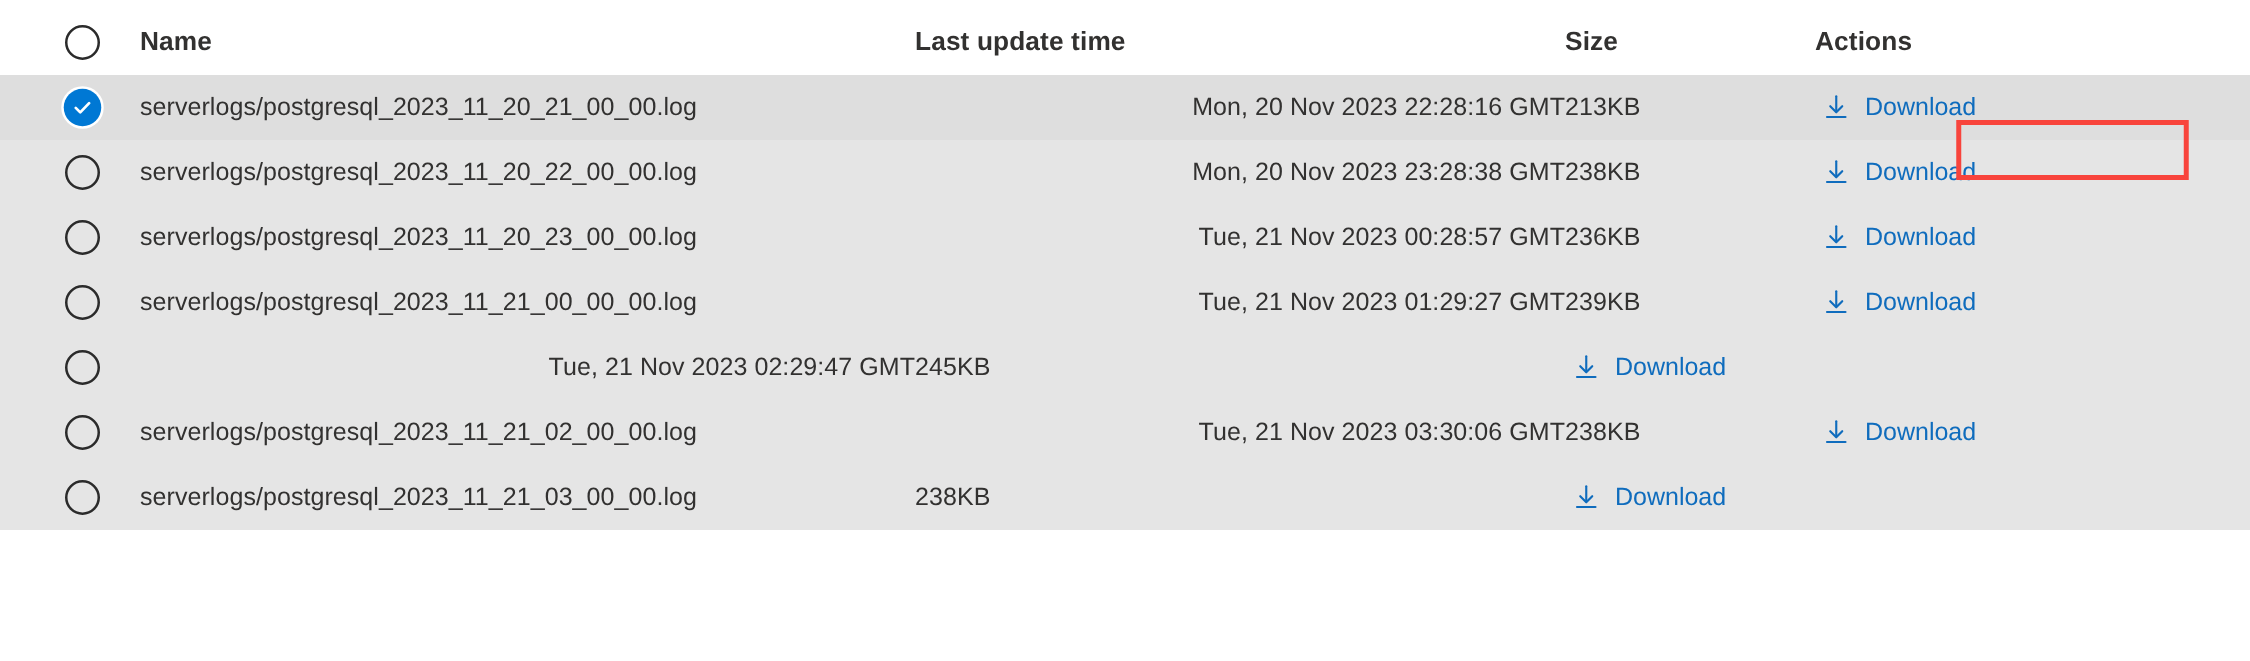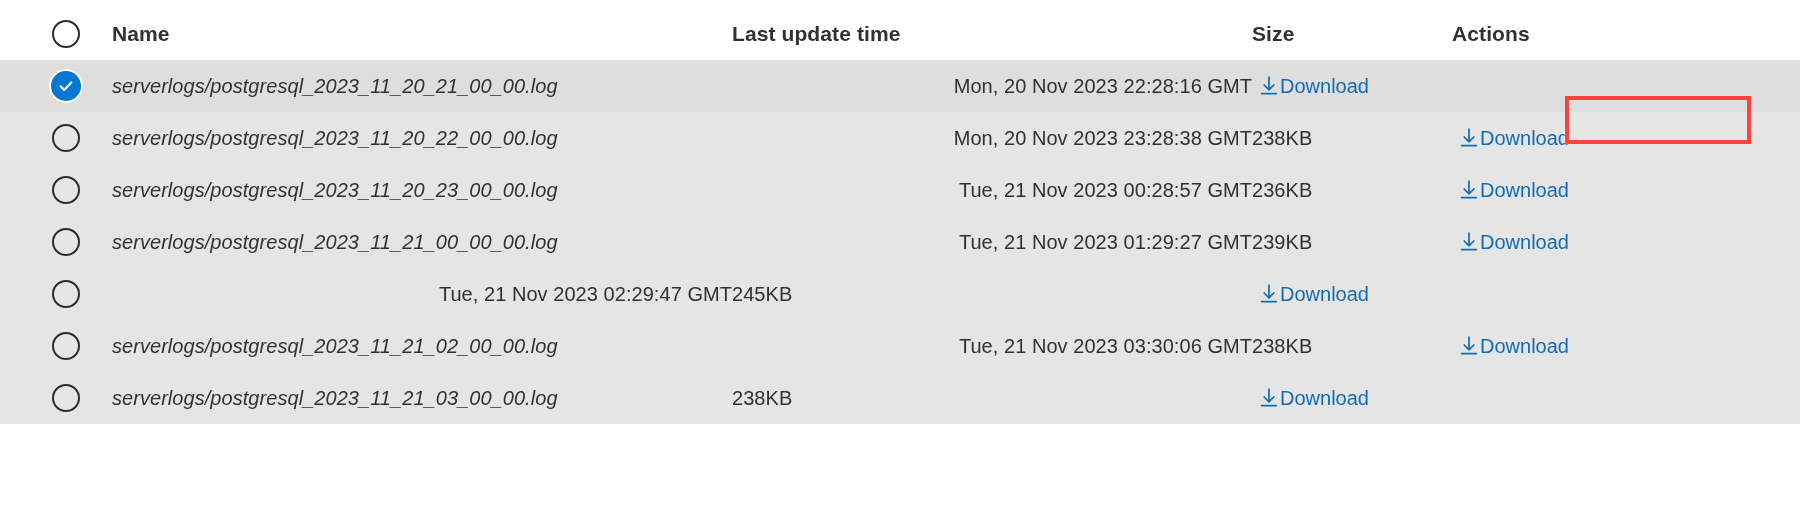--- a/index.html
+++ b/index.html
@@ -55,21 +55,21 @@
   }
   .file-row.is-selected {
     background: #dedede;
   }
   .file-row .cell {
     font-size: 20px;
     color: #323130;
     line-height: 1.25;
     white-space: nowrap;
   }
-  .cell-name { letter-spacing: 0.05px; font-style: italic; }
+  .cell-name { letter-spacing: 0.05px; }
   .cell-time { letter-spacing: 0.05px; text-align: right; }
   .cell-size { letter-spacing: 0.05px; }
 
   
   .check-cell {
     display: flex;
     align-items: center;
     justify-content: center;
     height: 100%;
   }
@@ -97,20 +97,21 @@
   
   .action-cell {
     display: flex;
     align-items: center;
     height: 100%;
     position: relative;
   }
   .download-link {
     display: inline-flex;
     align-items: center;
+    gap: 12px;
     color: #0f6cbd;
     font-size: 20px;
     text-decoration: none;
     cursor: pointer;
     padding: 4px 6px;
     line-height: 1.25;
   }
   .download-link .dl-icon {
     width: 22px;
     height: 22px;
@@ -153,20 +154,21 @@
       <div></div>
       <div class="check-cell">
         <span class="circle-checked">
           <svg width="18" height="18" viewBox="0 0 18 18" aria-hidden="true">
             <path d="M3.6 9.3 L7.2 12.9 L14.3 5.5" fill="none" stroke="#ffffff" stroke-width="2.2" stroke-linecap="round" stroke-linejoin="round"></path>
           </svg>
         </span>
       </div>
       <div class="cell cell-name">serverlogs/postgresql_2023_11_20_21_00_00.log</div>
       <div class="cell cell-time">Mon, 20 Nov 2023 22:28:16 GMT</div>
+      <div class="cell cell-size">213KB</div>
       <div class="action-cell">
         <a class="download-link" href="#">
           <svg class="dl-icon" viewBox="0 0 22 22" aria-hidden="true">
             <path d="M11 2 L11 14.2" fill="none" stroke="#0f6cbd" stroke-width="1.7" stroke-linecap="round"></path>
             <path d="M6.2 10 L11 14.8 L15.8 10" fill="none" stroke="#0f6cbd" stroke-width="1.7" stroke-linecap="round" stroke-linejoin="round"></path>
             <path d="M3.6 18.6 L18.4 18.6" fill="none" stroke="#0f6cbd" stroke-width="1.7" stroke-linecap="round"></path>
           </svg>
           <span class="download-label">Download</span>
         </a>
       </div>

